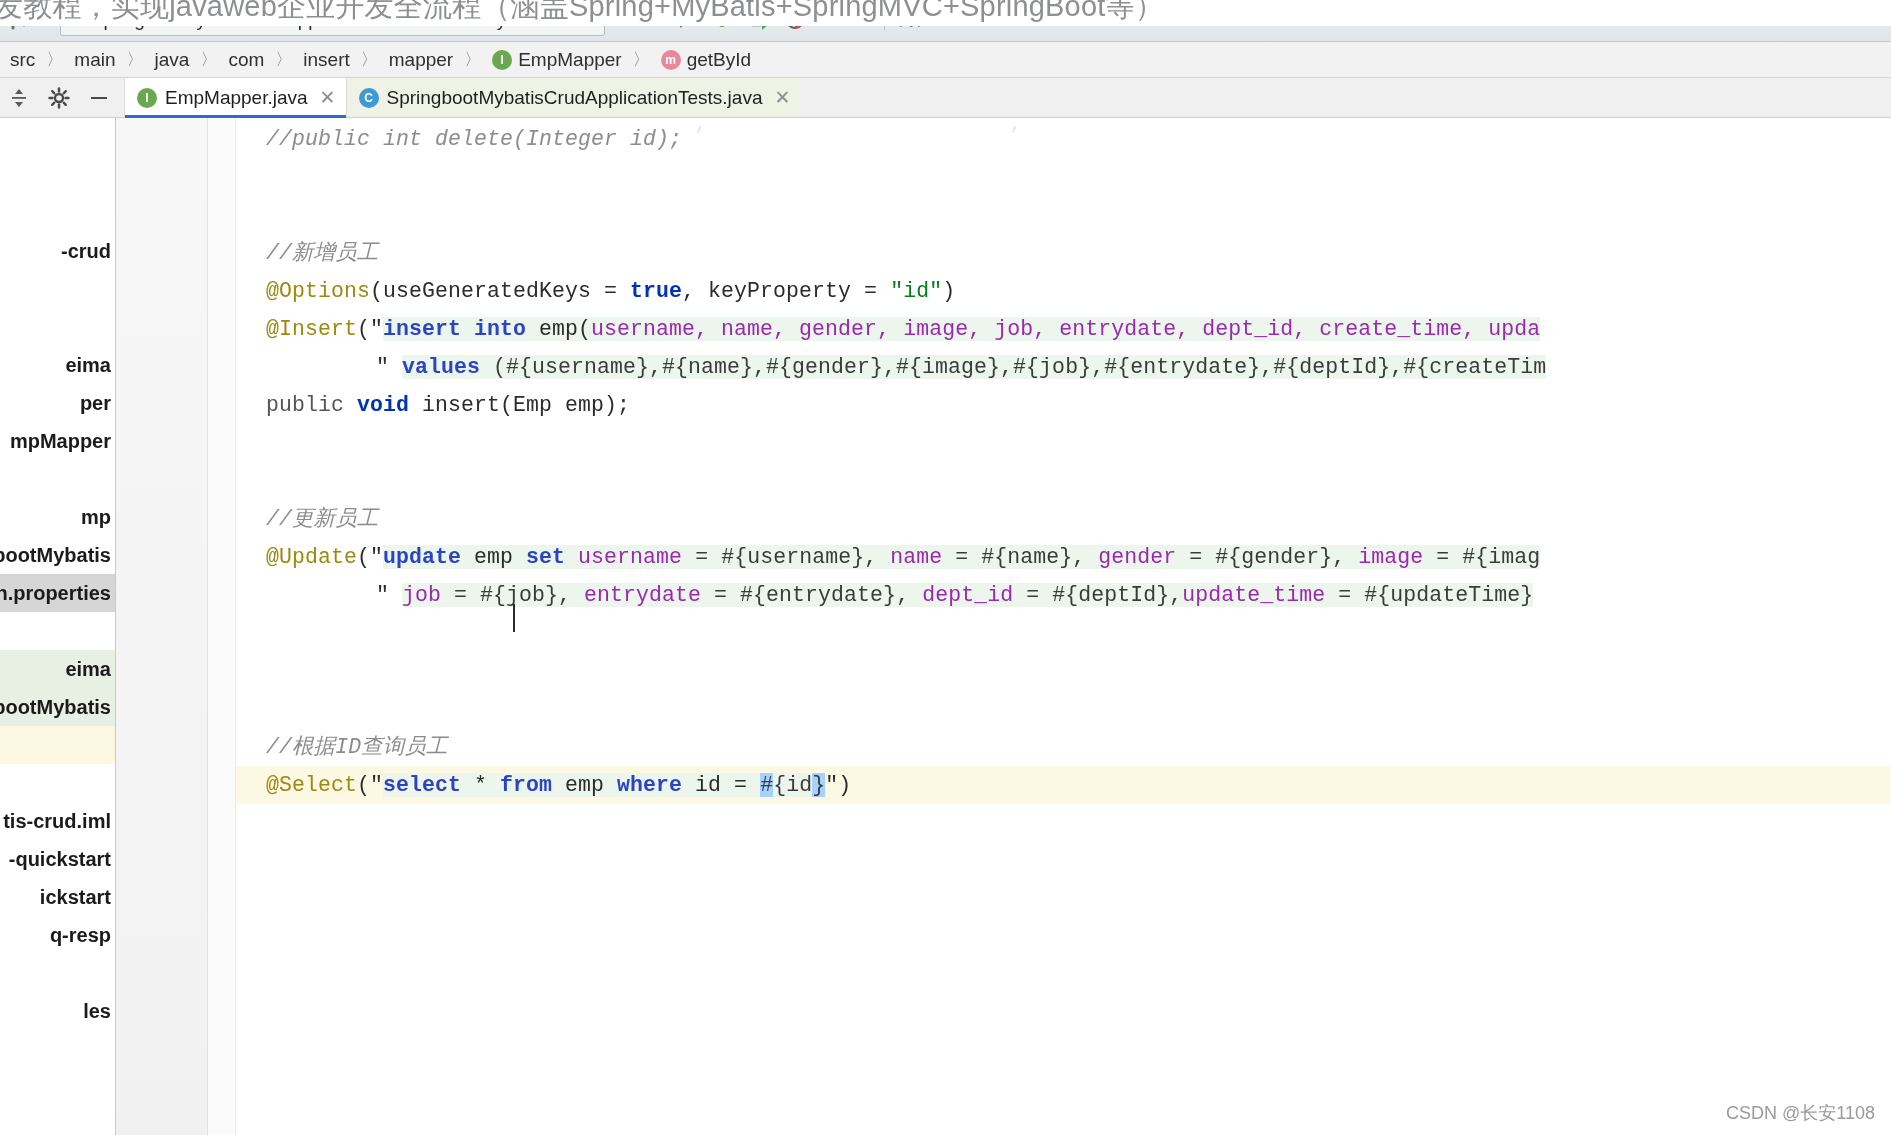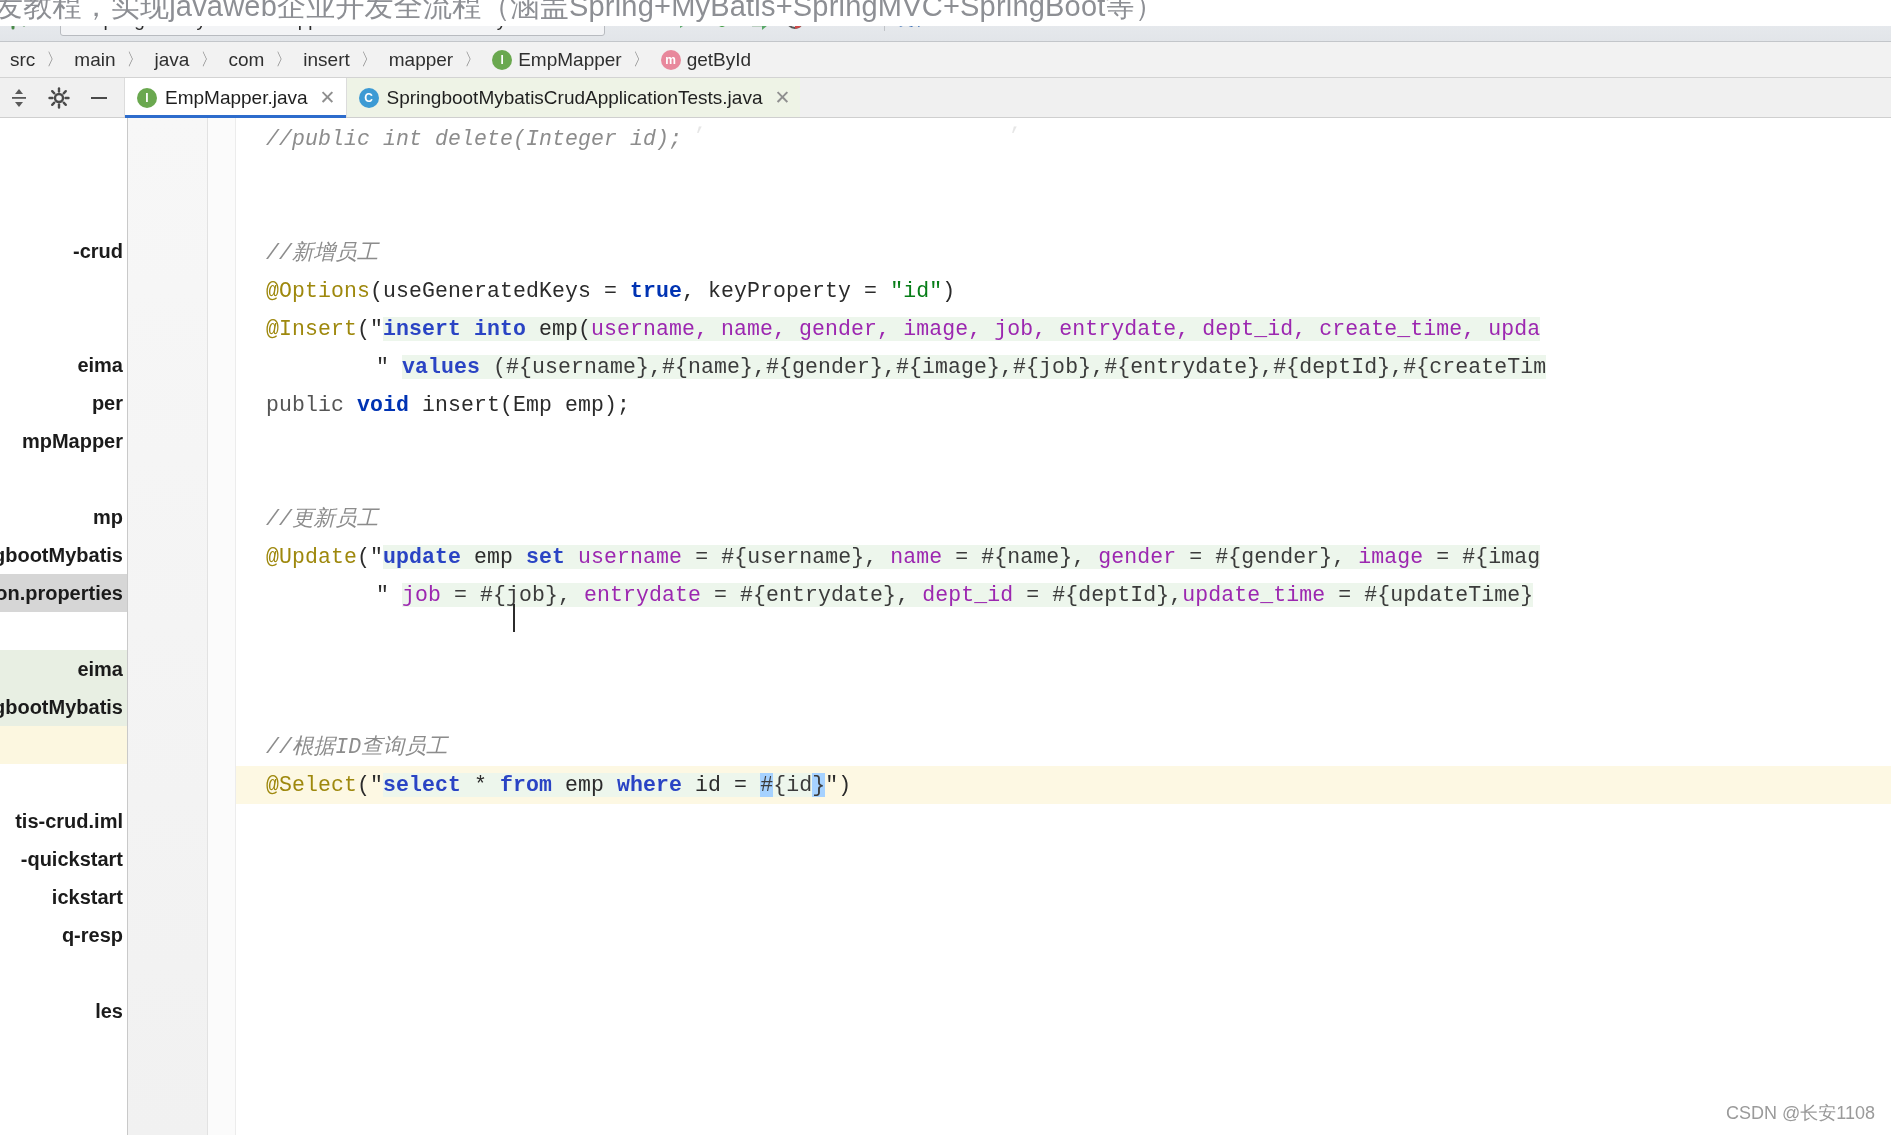--- a/index.html
+++ b/index.html
@@ -145,21 +145,21 @@
     width: 20px; height: 20px; border-radius: 50%;
     display: inline-flex; align-items: center; justify-content: center;
     font-size: 12px; font-weight: bold; color: #fff;
   }
   .etab-close { color: #8f8f8f; font-size: 19px; margin-left: 4px; }
 
   
   .sidebar {
     position: absolute;
     left: 0; top: 118px;
-    width: 128px; height: 1017px;
+    width: 116px; height: 1017px;
     background: #ffffff;
     border-right: 1px solid #c9c9c9;
     overflow: hidden;
     z-index: 3;
   }
   .side-row {
     position: relative;
     height: 38px;
     display: flex; align-items: center;
     padding-left: 0;

